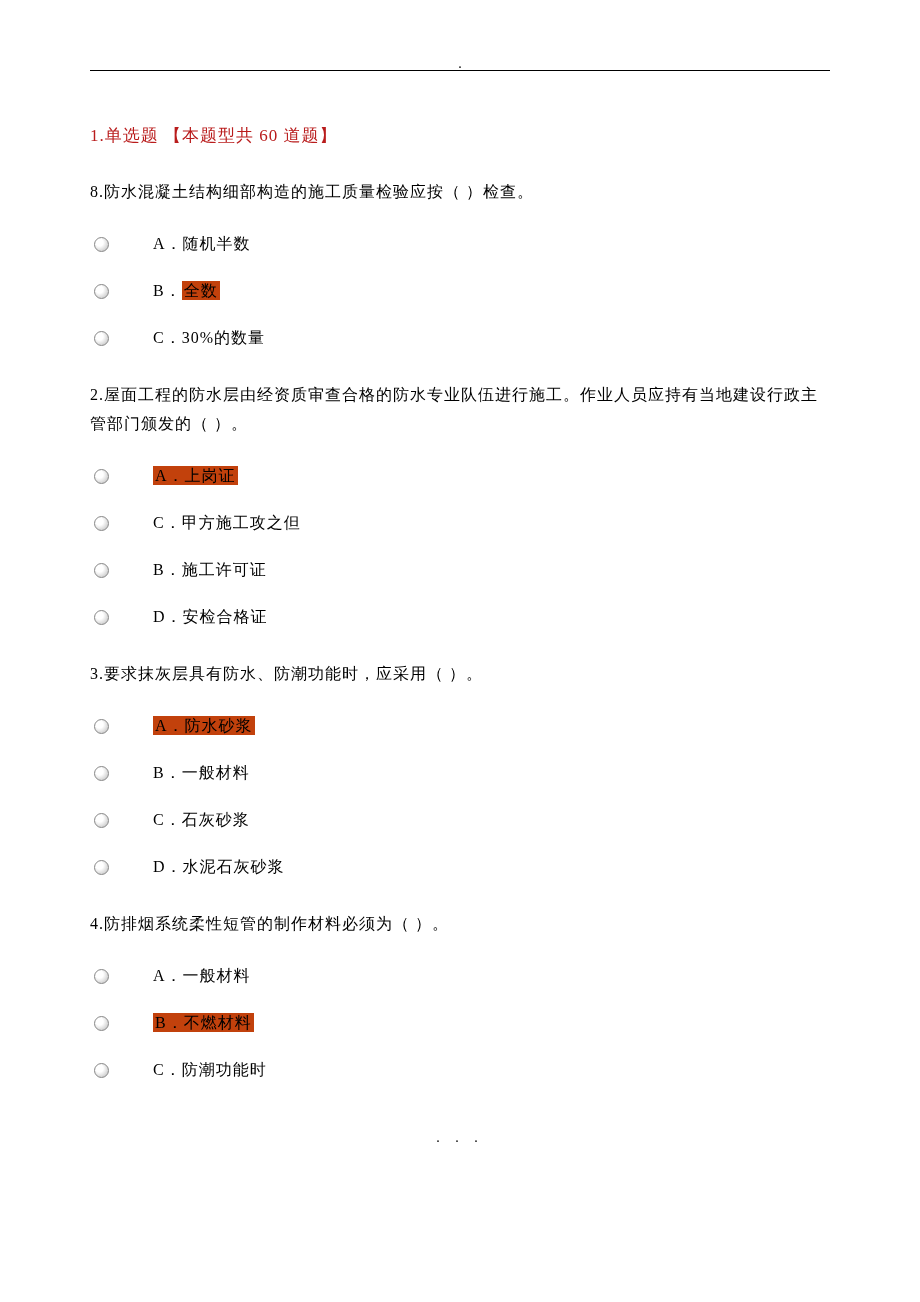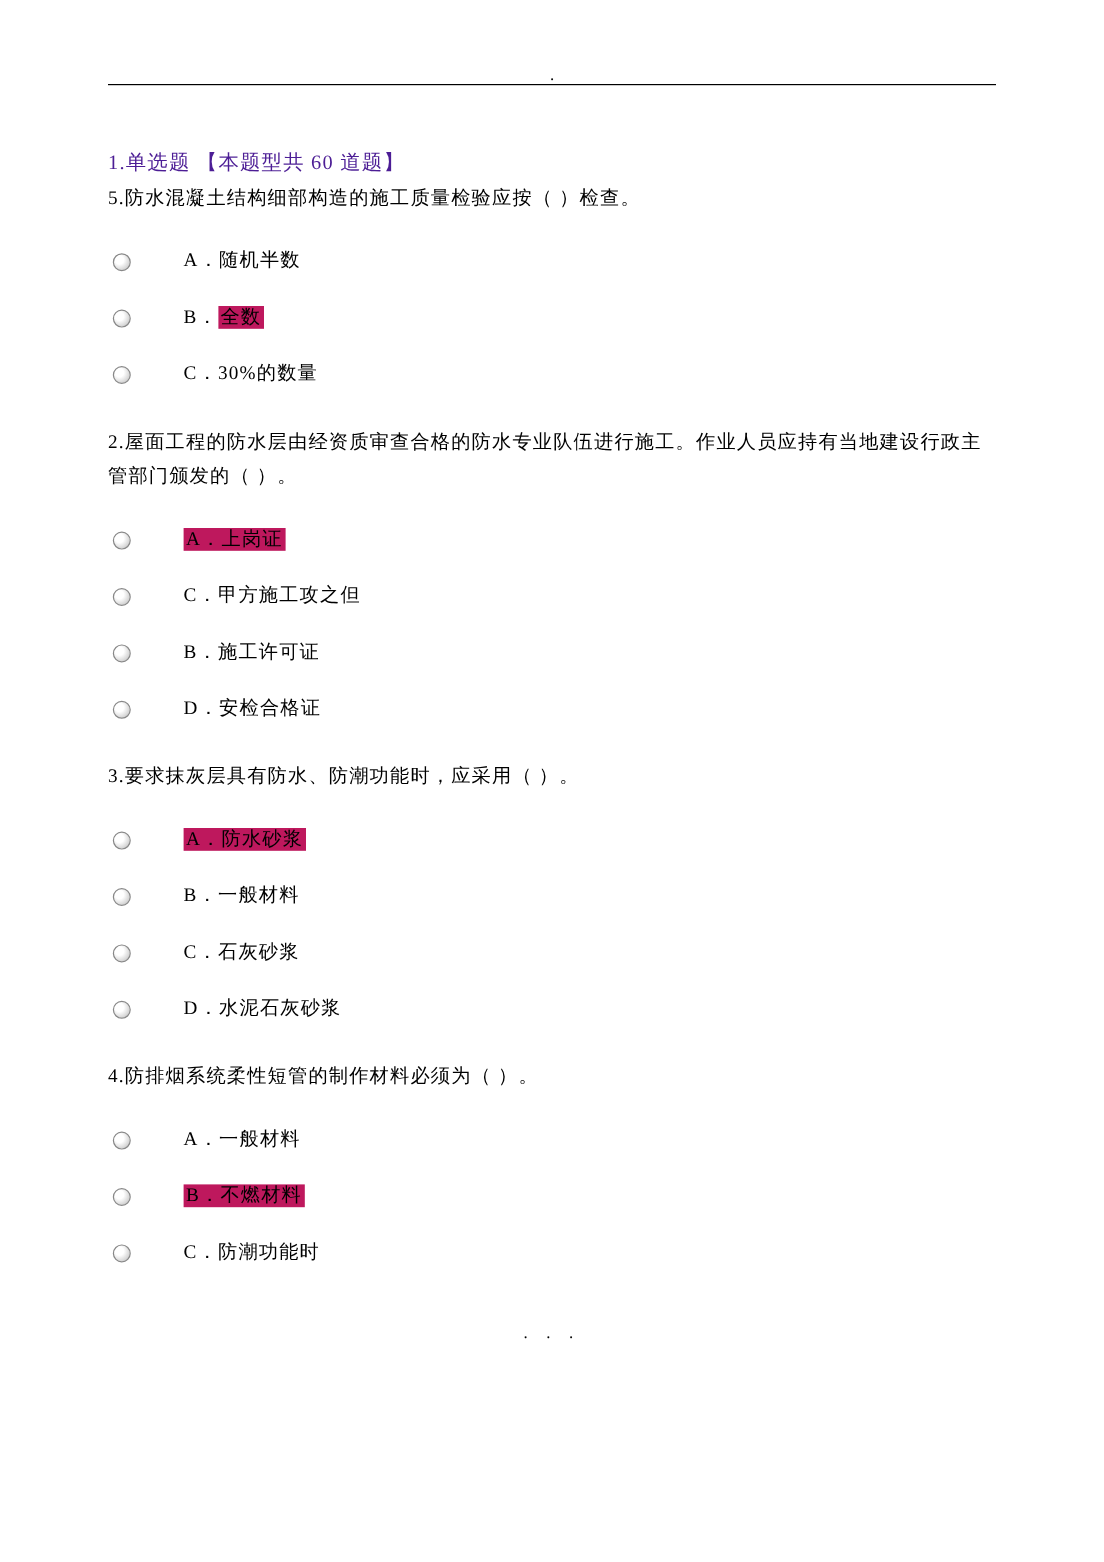--- a/index.html
+++ b/index.html
@@ -22,22 +22,23 @@
     }
     .top-rule::before {
       content: ".";
       position: absolute;
       top: -20px;
       left: 50%;
       transform: translateX(-50%);
       font-size: 14px;
     }
     .section-title {
-      color: #4c1d95;
+      color: #b91c1c;
       font-size: 17px;
+      margin-bottom: 26px;
       letter-spacing: 1px;
     }
     .question-text {
       font-size: 16px;
       margin-bottom: 24px;
       letter-spacing: 1px;
     }
     .options {
       margin-bottom: 28px;
     }
@@ -56,40 +57,40 @@
       display: inline-block;
       margin-right: 20px;
       flex-shrink: 0;
       background: radial-gradient(circle at 35% 35%, #fff 30%, #ccc 80%);
     }
     .option-label {
       font-size: 16px;
       letter-spacing: 1px;
     }
     .highlight {
-      background-color: #be185d;
+      background-color: #c2410c;
       padding: 1px 2px;
     }
     .footer-dots {
       text-align: center;
       margin-top: 40px;
       letter-spacing: 6px;
       font-size: 14px;
     }
   </style>
 </head>
 <body>
 
 <div class="page">
 
   <div class="top-rule"></div>
 
   <div class="section-title">1.单选题 【本题型共 60 道题】</div>
 
-  <div class="question-text">5.防水混凝土结构细部构造的施工质量检验应按（  ）检查。</div>
+  <div class="question-text">8.防水混凝土结构细部构造的施工质量检验应按（  ）检查。</div>
   <div class="options">
     <div class="option-row">
       <span class="radio-circle"></span>
       <span class="option-label"><span>A．</span><span>随机半数</span></span>
     </div>
     <div class="option-row">
       <span class="radio-circle"></span>
       <span class="option-label"><span>B．</span><span class="highlight">全数</span></span>
     </div>
     <div class="option-row">

